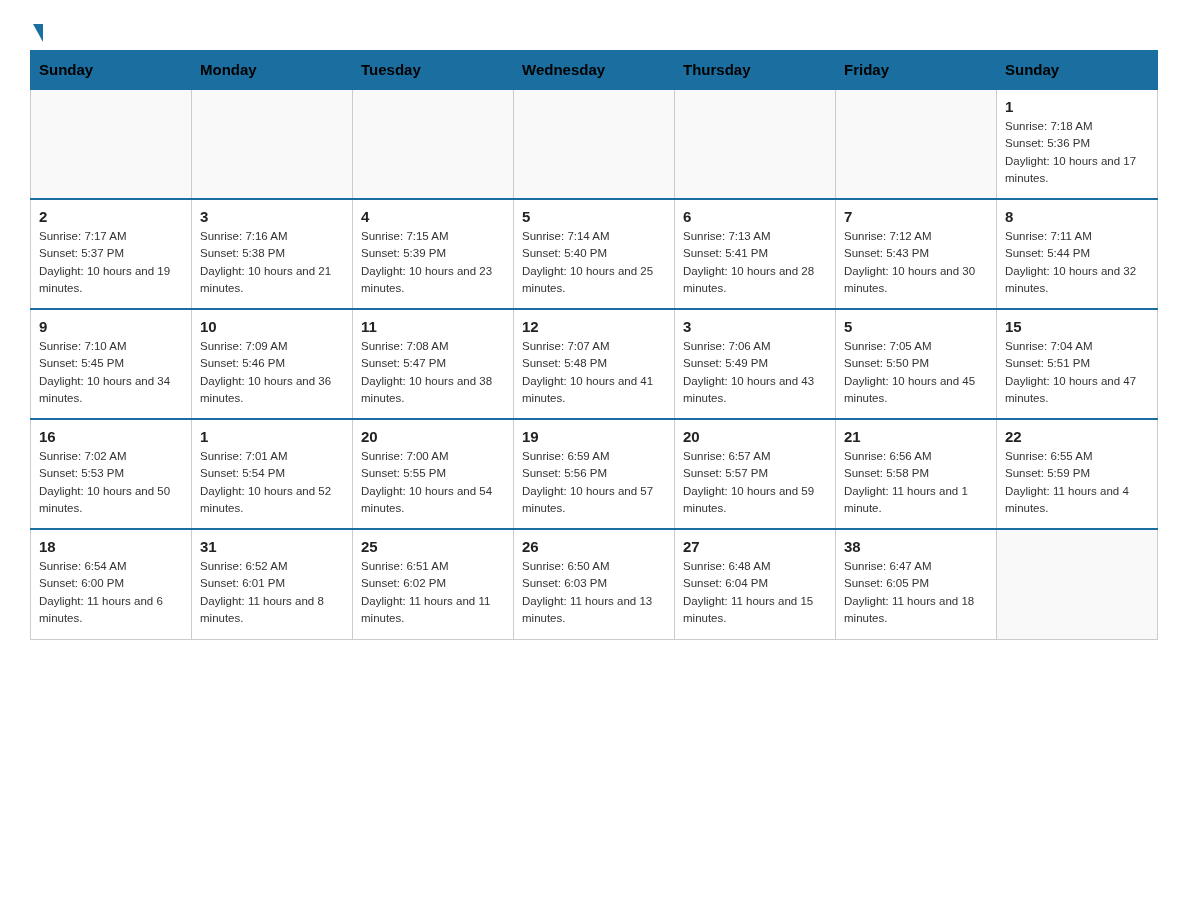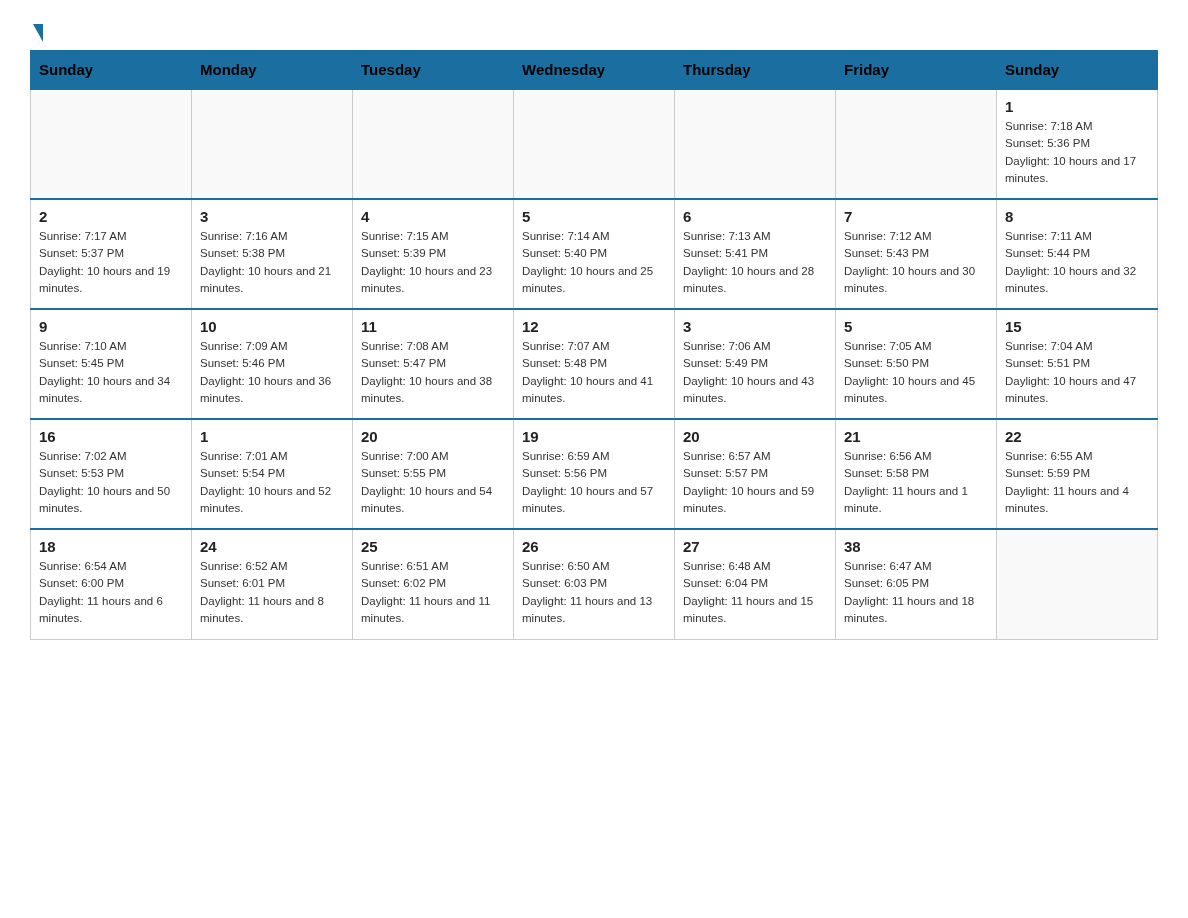--- a/index.html
+++ b/index.html
@@ -233,21 +233,21 @@
           <span class="day-number">22</span>
           <div class="day-info">Sunrise: 6:55 AM<br>Sunset: 5:59 PM<br>Daylight: 11 hours and 4 minutes.</div>
         </td>
       </tr>
       <tr class="week-row">
         <td>
           <span class="day-number">18</span>
           <div class="day-info">Sunrise: 6:54 AM<br>Sunset: 6:00 PM<br>Daylight: 11 hours and 6 minutes.</div>
         </td>
         <td>
-          <span class="day-number">24</span>
+          <span class="day-number">31</span>
           <div class="day-info">Sunrise: 6:52 AM<br>Sunset: 6:01 PM<br>Daylight: 11 hours and 8 minutes.</div>
         </td>
         <td>
           <span class="day-number">25</span>
           <div class="day-info">Sunrise: 6:51 AM<br>Sunset: 6:02 PM<br>Daylight: 11 hours and 11 minutes.</div>
         </td>
         <td>
           <span class="day-number">26</span>
           <div class="day-info">Sunrise: 6:50 AM<br>Sunset: 6:03 PM<br>Daylight: 11 hours and 13 minutes.</div>
         </td>

